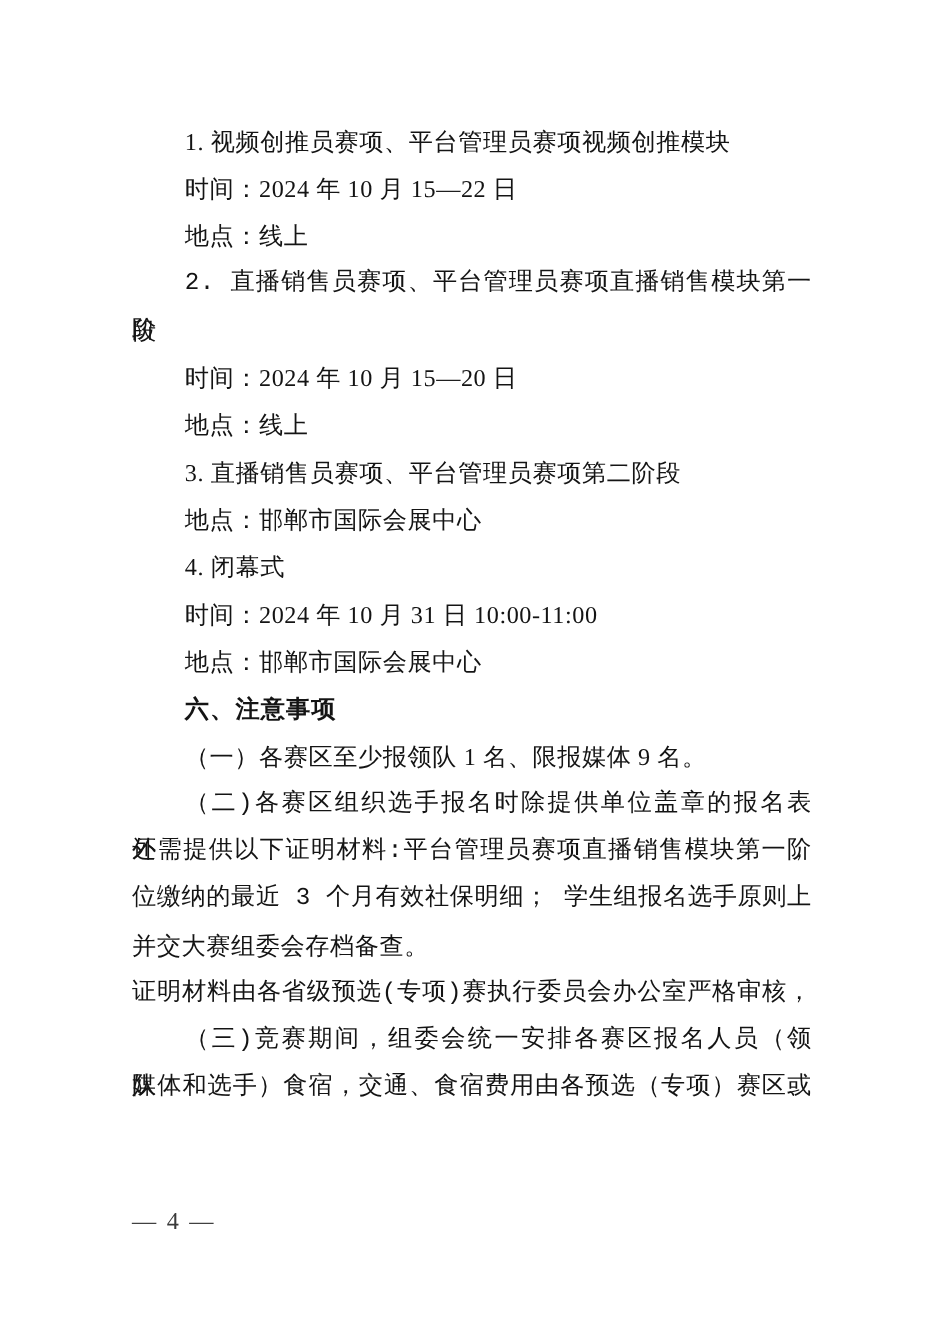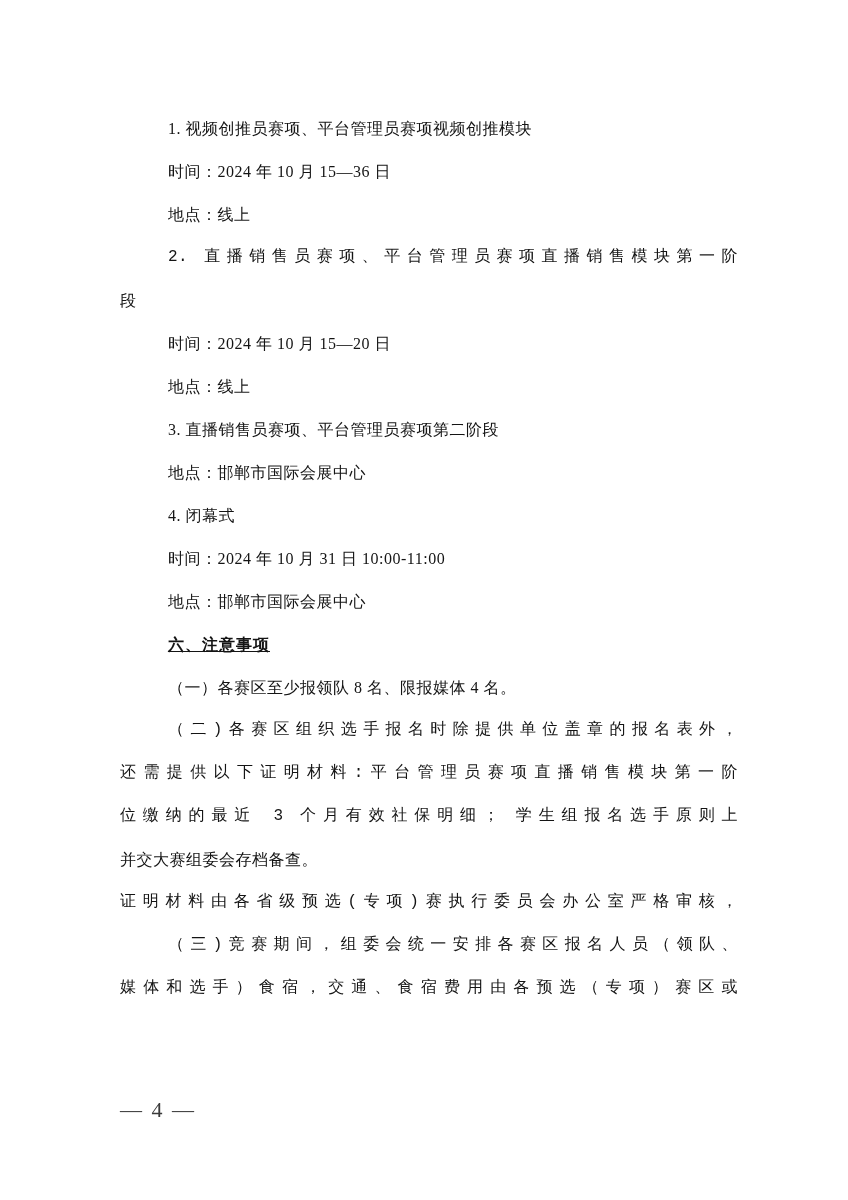--- a/index.html
+++ b/index.html
@@ -16,69 +16,68 @@
     font-family: "Liberation Serif", "DejaVu Serif", serif;
     color: #141414;
   }
   .doc-body {
     position: absolute;
     left: 120px;
     top: 107px;
     width: 618px;
   }
   .line {
-    font-size: 16px;
+    font-size: 22px;
     line-height: 43px;
     height: 43px;
     letter-spacing: 0.5px;
   }
   .indent {
     text-indent: 48px;
   }
   .justify {
     text-align: justify;
     text-align-last: justify;
     font-family: Liberation Mono, monospace;
   }
   .heading {
     font-family: "Liberation Sans", "DejaVu Sans", sans-serif;
     font-weight: bold;
     letter-spacing: 1px;
-    text-decoration: underline;
   }
   .page-number {
     position: absolute;
     left: 120px;
     top: 1088px;
     font-size: 22px;
     line-height: 43px;
     color: #3a3a3a;
     letter-spacing: 2px;
     font-family: "Liberation Serif", "DejaVu Serif", serif;
   }
 </style>
 </head>
 <body>
 
 <div class="page">
   <div class="doc-body">
     <div class="line indent">1. 视频创推员赛项、平台管理员赛项视频创推模块</div>
-    <div class="line indent">时间：2024 年 10 月 15—36 日</div>
+    <div class="line indent">时间：2024 年 10 月 15—22 日</div>
     <div class="line indent">地点：线上</div>
     <div class="line indent justify">2. 直播销售员赛项、平台管理员赛项直播销售模块第一阶</div>
     <div class="line">段</div>
     <div class="line indent">时间：2024 年 10 月 15—20 日</div>
     <div class="line indent">地点：线上</div>
     <div class="line indent">3. 直播销售员赛项、平台管理员赛项第二阶段</div>
     <div class="line indent">地点：邯郸市国际会展中心</div>
     <div class="line indent">4. 闭幕式</div>
     <div class="line indent">时间：2024 年 10 月 31 日 10:00-11:00</div>
     <div class="line indent">地点：邯郸市国际会展中心</div>
     <div class="line indent heading">六、注意事项</div>
-    <div class="line indent">（一）各赛区至少报领队 8 名、限报媒体 4 名。</div>
+    <div class="line indent">（一）各赛区至少报领队 1 名、限报媒体 9 名。</div>
     <div class="line indent justify">（二)各赛区组织选手报名时除提供单位盖章的报名表外，</div>
     <div class="line justify">还需提供以下证明材料:平台管理员赛项直播销售模块第一阶</div>
     <div class="line justify">位缴纳的最近 3 个月有效社保明细； 学生组报名选手原则上</div>
     <div class="line">并交大赛组委会存档备查。</div>
     <div class="line justify">证明材料由各省级预选(专项)赛执行委员会办公室严格审核，</div>
     <div class="line indent justify">（三)竞赛期间，组委会统一安排各赛区报名人员（领队、</div>
     <div class="line justify">媒体和选手）食宿，交通、食宿费用由各预选（专项）赛区或</div>
   </div>
   <div class="page-number">— 4 —</div>
 </div>

